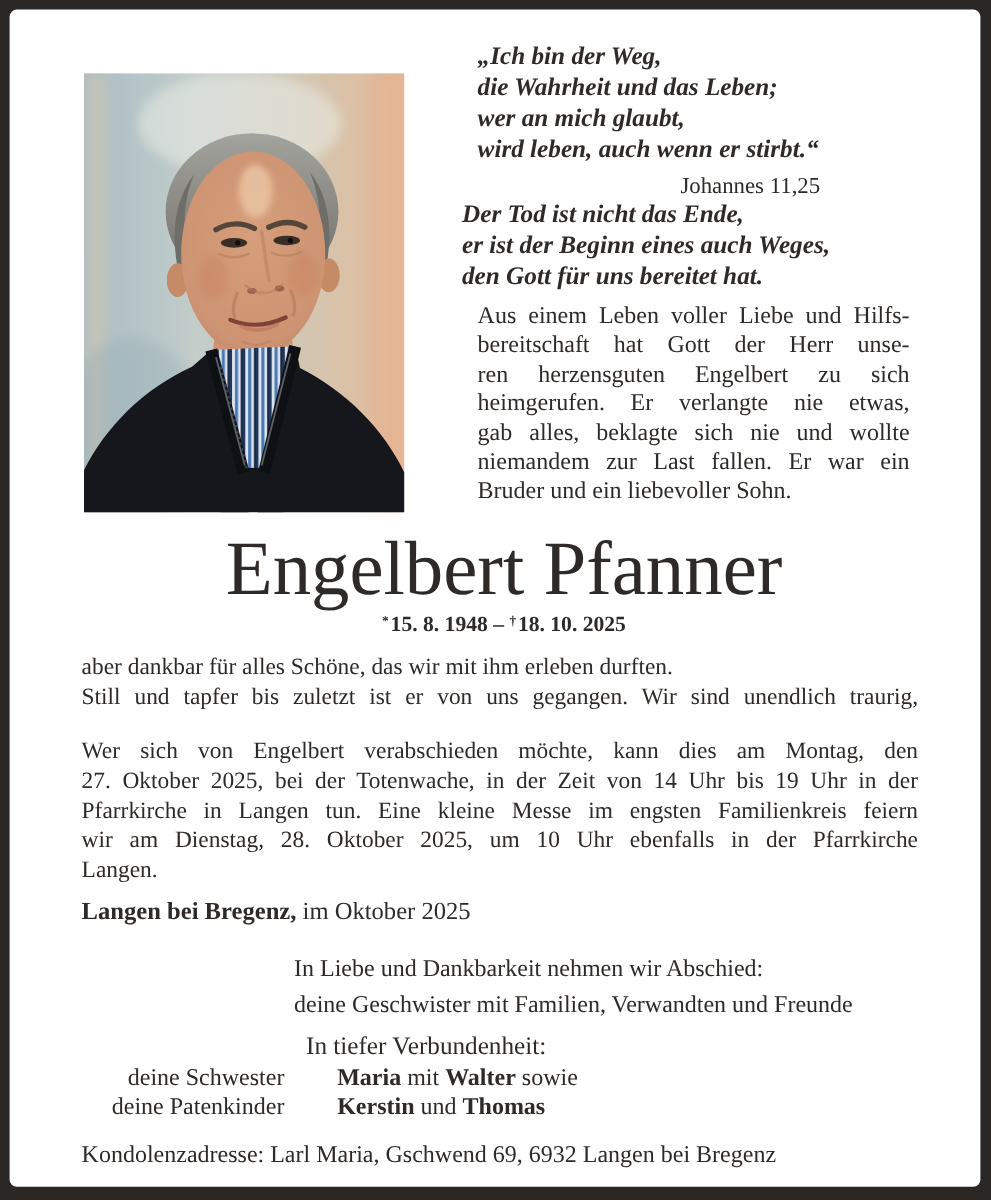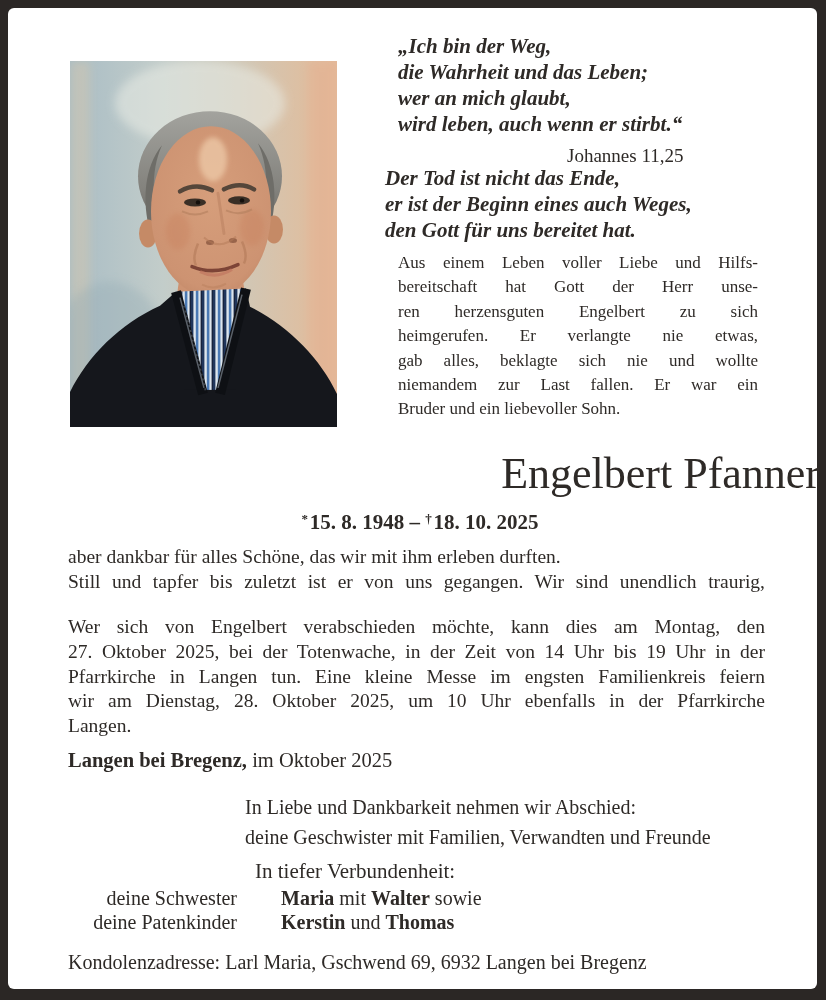--- a/index.html
+++ b/index.html
@@ -15,26 +15,26 @@
   }
   .abs{position:absolute;}
   
   .photo{left:70px;top:61px;width:267px;height:366px;}
   .photo svg{display:block;width:100%;height:100%;}
   
   .quote{left:398px;top:33px;width:362px;font-style:italic;font-size:21px;line-height:26px;font-weight:bold;}
   .quote .ln{font-weight:bold;}
   .attrib{font-style:normal;font-weight:normal;font-size:19px;margin-top:6px;padding-left:169px;}
   .verse{left:385px;top:165px;width:362px;font-style:italic;font-size:21px;line-height:26px;font-weight:bold;}
-  .intro{left:398px;top:251px;width:360px;font-size:17px;line-height:24.4px;}
+  .intro{left:398px;top:251px;width:360px;font-size:20px;line-height:24.4px;}
   .jl{text-align:justify;text-align-last:justify;}
   .jl.last{text-align-last:left;}
   
-  .name{left:20px;right:6px;top:442px;text-align:right;font-size:44px;line-height:64px;}
-  .dates{left:20px;right:6px;top:510px;text-align:center;font-weight:bold;font-size:21px;}
+  .name{left:20px;right:6px;top:442px;text-align:center;font-size:64px;line-height:64px;}
+  .dates{left:20px;right:6px;top:510px;text-align:center;font-weight:bold;font-size:18px;}
   .sup{font-size:0.62em;vertical-align:0.48em;}
   
   .p1{left:68px;top:545px;width:697px;font-size:19.5px;line-height:24.8px;}
   .p2{left:68px;top:615px;width:697px;font-size:19.5px;line-height:24.8px;}
   .dateline{left:68px;top:749px;font-size:20.5px;text-align:center;}
   .bld{font-weight:bold;}
   .farewell{left:245px;top:792px;width:540px;font-size:20px;line-height:30px;}
   .mheading{left:255px;top:859px;font-size:21px;}
   .mrows{left:68px;top:887px;width:600px;font-size:20px;line-height:23.5px;}
   .mrow{display:grid;grid-template-columns:169px auto;column-gap:8px;gap:44px;}

